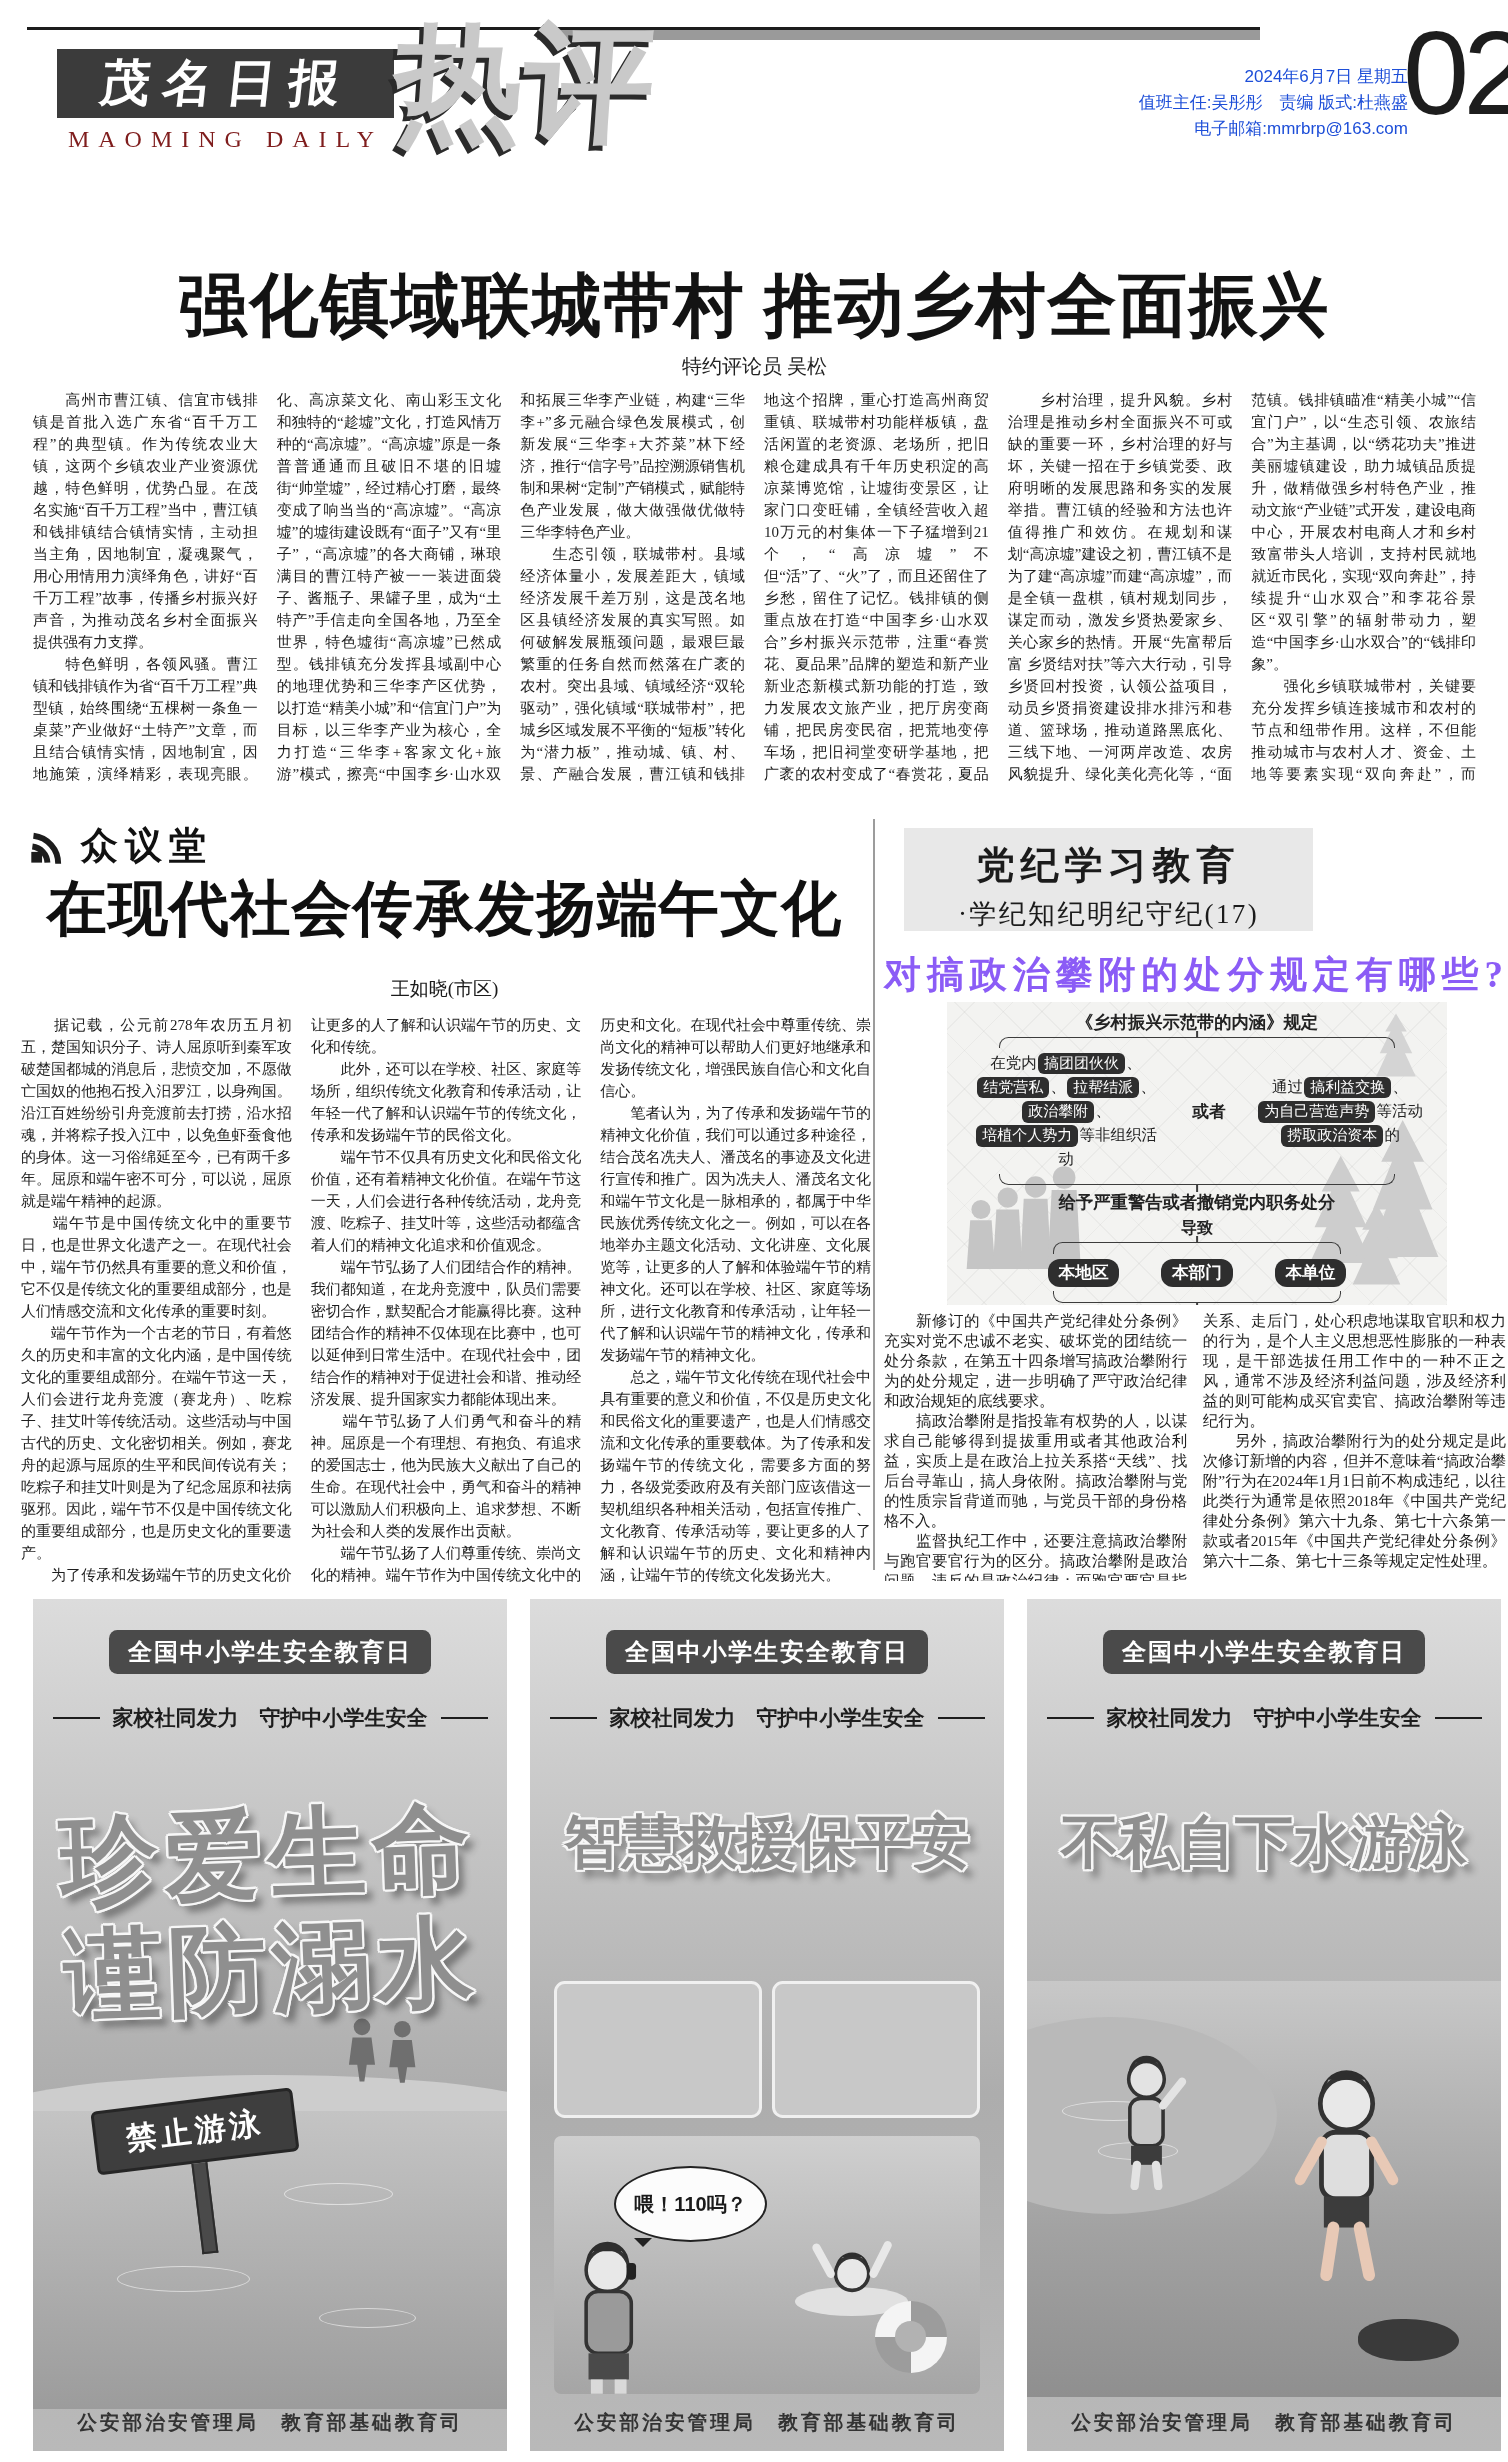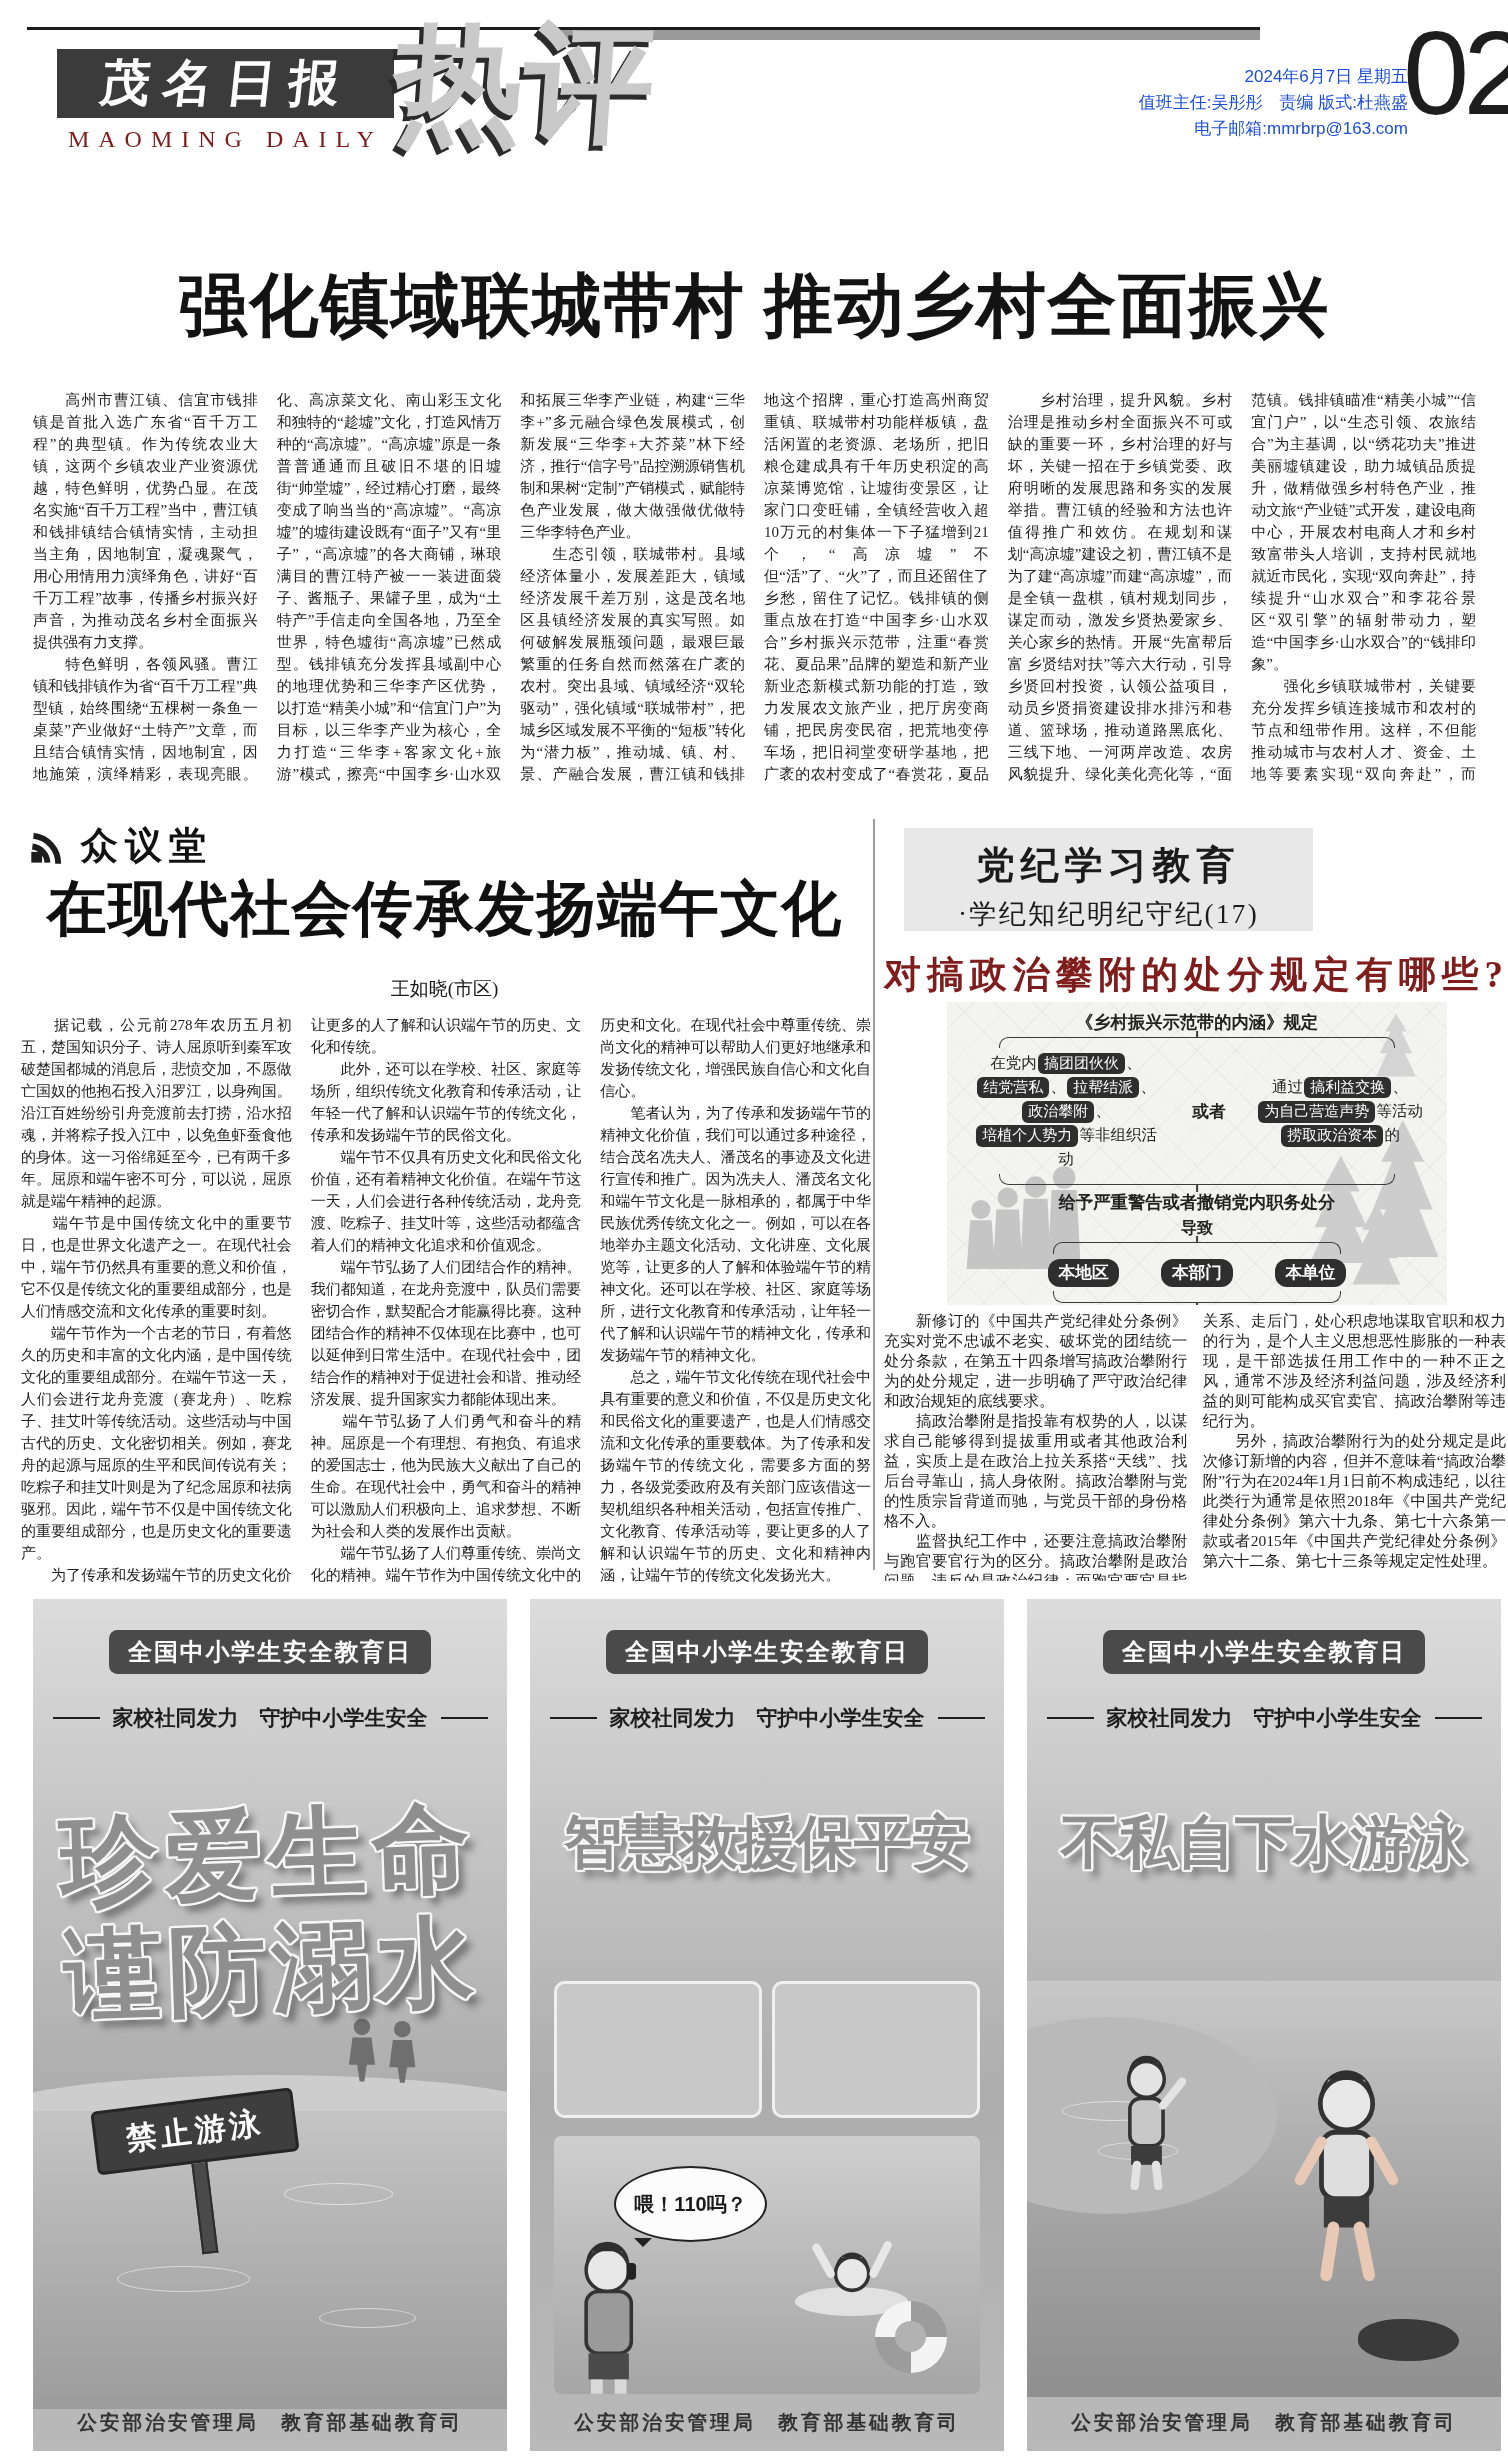--- a/index.html
+++ b/index.html
@@ -45,21 +45,21 @@
   .dw-byline{left:18px;top:976px;width:853px;text-align:center;font-size:19px;}
   .body2{left:21px;top:1014px;width:850px;height:570px;gap:19px;}
 
   .v-divider{left:873px;top:819px;width:1.8px;height:751px;background:#9c9c9c;}
 
   
   .disc-box{left:904px;top:828px;width:409px;height:103px;background:#e8e8e8;text-align:center;}
   .disc-kicker{margin-top:12px;font-family:"Liberation Sans",sans-serif;font-size:38px;
                font-weight:800;letter-spacing:6px;color:#1b1b1b;}
   .disc-series{margin-top:4.8px;font-size:27px;letter-spacing:2.4px;color:#1b1b1b;}
-  .disc-headline{left:884px;top:950px;width:619px;font-size:37px;font-weight:900;color:#7f1d1d;
+  .disc-headline{left:884px;top:950px;width:619px;font-size:37px;font-weight:900;color:#8b5cf6;
                  text-align:justify;text-align-last:justify;white-space:nowrap;}
   .diagram{left:947px;top:1002px;width:500px;height:303px;background:#f3f3f1;overflow:hidden;
      background-image:repeating-linear-gradient(45deg,rgba(0,0,0,.035) 0 1.2px,transparent 1.2px 27.4px),
                       repeating-linear-gradient(-45deg,rgba(0,0,0,.035) 0 1.2px,transparent 1.2px 27.4px);}
   .dg-inner{position:relative;z-index:2;display:flex;flex-direction:column;align-items:center;
             padding-top:8.4px;font-size:15.5px;color:#222;}
   .dg-heading{font-size:17.3px;font-weight:700;}
   .brc{width:394px;height:10.7px;border:1.8px solid #3c3c3c;position:relative;margin:2.4px auto;}
   .brc-open{border-bottom:none;border-radius:9.5px 9.5px 0 0;}
   .brc-open::before{content:"";position:absolute;left:50%;top:-7.2px;width:1.8px;height:7.2px;background:#3c3c3c;transform:translateX(-50%);}
@@ -148,20 +148,21 @@
 
   <div class="abs head-meta">
     <div>2024年6月7日 星期五</div>
     <div>值班主任:吴彤彤　责编 版式:杜燕盛</div>
     <div>电子邮箱:mmrbrp@163.com</div>
   </div>
   <div class="abs page-no">02</div>
 
 
   <div class="abs tw-headline">强化镇域联城带村 推动乡村全面振兴</div>
+  <div class="abs tw-byline">特约评论员 吴松</div>
 
   <div class="abs cols body1">
     <div class="col">　　高州市曹江镇、信宜市钱排镇是首批入选广东省“百千万工程”的典型镇。作为传统农业大镇，这两个乡镇农业产业资源优越，特色鲜明，优势凸显。在茂名实施“百千万工程”当中，曹江镇和钱排镇结合镇情实情，主动担当主角，因地制宜，凝魂聚气，用心用情用力演绎角色，讲好“百千万工程”故事，传播乡村振兴好声音，为推动茂名乡村全面振兴提供强有力支撑。
 　　特色鲜明，各领风骚。曹江镇和钱排镇作为省“百千万工程”典型镇，始终围绕“五棵树一条鱼一桌菜”产业做好“土特产”文章，而且结合镇情实情，因地制宜，因地施策，演绎精彩，表现亮眼。曹江镇围绕“农业大镇、工业强镇、旅游旺镇”工作思路，盘活资源，融合冼夫人文</div>
     <div class="col">化、高凉菜文化、南山彩玉文化和独特的“趁墟”文化，打造风情万种的“高凉墟”。“高凉墟”原是一条普普通通而且破旧不堪的旧墟街“帅堂墟”，经过精心打磨，最终变成了响当当的“高凉墟”。“高凉墟”的墟街建设既有“面子”又有“里子”，“高凉墟”的各大商铺，琳琅满目的曹江特产被一一装进面袋子、酱瓶子、果罐子里，成为“土特产”手信走向全国各地，乃至全世界，特色墟街“高凉墟”已然成型。钱排镇充分发挥县域副中心的地理优势和三华李产区优势，以打造“精美小城”和“信宜门户”为目标，以三华李产业为核心，全力打造“三华李+客家文化+旅游”模式，擦亮“中国李乡·山水双合”金字招牌，丰富“中国李乡·山水双合”乡村振兴示范带的内涵，延伸</div>
     <div class="col">和拓展三华李产业链，构建“三华李+”多元融合绿色发展模式，创新发展“三华李+大芥菜”林下经济，推行“信字号”品控溯源销售机制和果树“定制”产销模式，赋能特色产业发展，做大做强做优做特三华李特色产业。
 　　生态引领，联城带村。县域经济体量小，发展差距大，镇域经济发展千差万别，这是茂名地区县镇经济发展的真实写照。如何破解发展瓶颈问题，最艰巨最繁重的任务自然而然落在广袤的农村。突出县域、镇域经济“双轮驱动”，强化镇域“联城带村”，把城乡区域发展不平衡的“短板”转化为“潜力板”，推动城、镇、村、景、产融合发展，曹江镇和钱排镇在发展思路上是一致的。曹江镇借助高凉文化发源地、兴盛</div>
     <div class="col">地这个招牌，重心打造高州商贸重镇、联城带村功能样板镇，盘活闲置的老资源、老场所，把旧粮仓建成具有千年历史积淀的高凉菜博览馆，让墟街变景区，让家门口变旺铺，全镇经营收入超10万元的村集体一下子猛增到21个，“高凉墟”不但“活”了、“火”了，而且还留住了乡愁，留住了记忆。钱排镇的侧重点放在打造“中国李乡·山水双合”乡村振兴示范带，注重“春赏花、夏品果”品牌的塑造和新产业新业态新模式新功能的打造，致力发展农文旅产业，把厅房变商铺，把民房变民宿，把荒地变停车场，把旧祠堂变研学基地，把广袤的农村变成了“春赏花，夏品李，秋观叶，冬看云海”的景区，风景如画，游人如织，把富有“造血”功能的旅游业态演绎得淋漓尽致。</div>
     <div class="col">　　乡村治理，提升风貌。乡村治理是推动乡村全面振兴不可或缺的重要一环，乡村治理的好与坏，关键一招在于乡镇党委、政府明晰的发展思路和务实的发展举措。曹江镇的经验和方法也许值得推广和效仿。在规划和谋划“高凉墟”建设之初，曹江镇不是为了建“高凉墟”而建“高凉墟”，而是全镇一盘棋，镇村规划同步，谋定而动，激发乡贤热爱家乡、关心家乡的热情。开展“先富帮后富 乡贤结对扶”等六大行动，引导乡贤回村投资，认领公益项目，动员乡贤捐资建设排水排污和巷道、篮球场，推动道路黑底化、三线下地、一河两岸改造、农房风貌提升、绿化美化亮化等，“面子”有了，“里子”也有了，全镇人居环境得以提档升级，获评广东省乡村治理示</div>
     <div class="col">范镇。钱排镇瞄准“精美小城”“信宜门户”，以“生态引领、农旅结合”为主基调，以“绣花功夫”推进美丽墟镇建设，助力城镇品质提升，做精做强乡村特色产业，推动文旅“产业链”式开发，建设电商中心，开展农村电商人才和乡村致富带头人培训，支持村民就地就近市民化，实现“双向奔赴”，持续提升“山水双合”和李花谷景区“双引擎”的辐射带动力，塑造“中国李乡·山水双合”的“钱排印象”。

